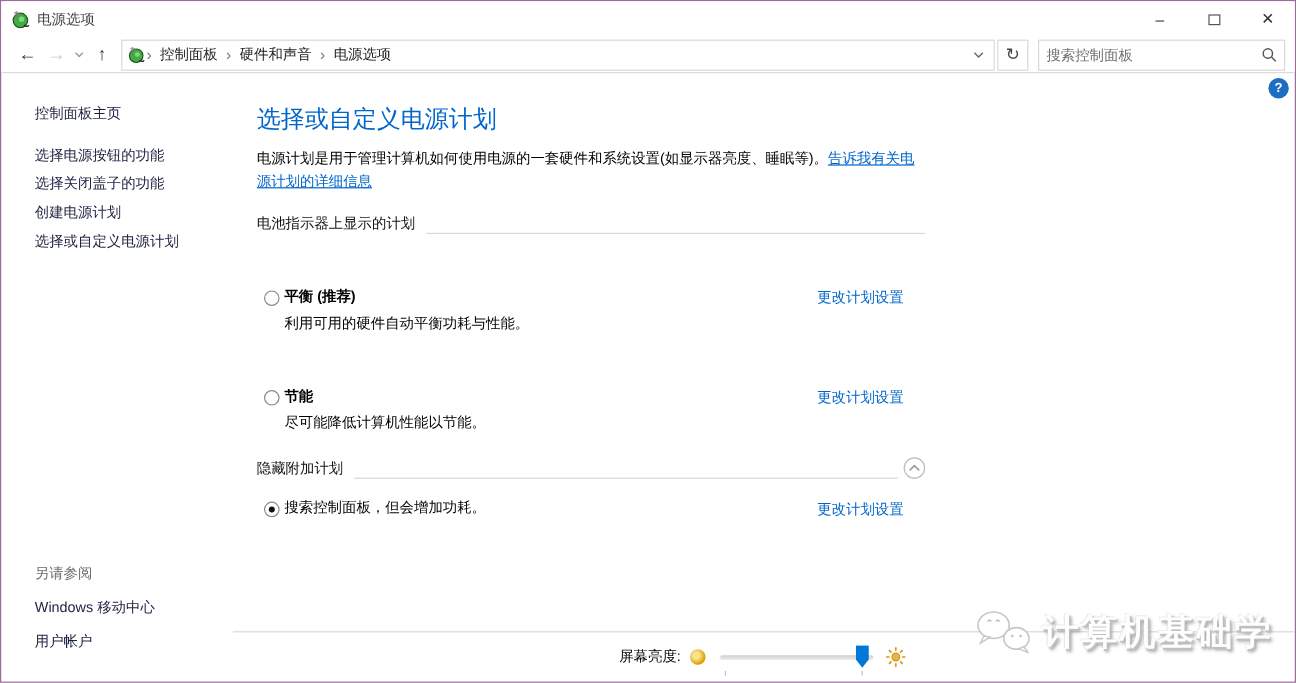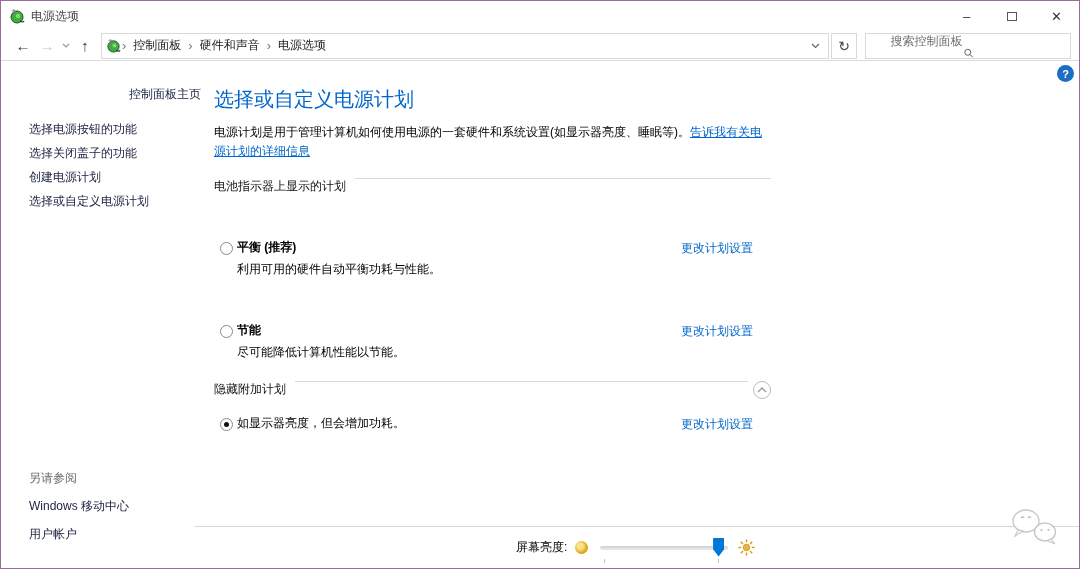--- a/index.html
+++ b/index.html
@@ -19,44 +19,44 @@
   
   .navbar { height:30px; display:flex; align-items:center; padding:0 8px 0 10px; border-bottom:1px solid #dcdcdc; background:#fff; }
   .nav-arrow { font-size:15px; color:#333; width:24px; text-align:center; }
   .nav-arrow.disabled { color:#c8c8c8; }
   .nav-chevron { color:#999; font-size:8px; width:14px; text-align:center; }
   .addressbar { flex:1; height:26px; border:1px solid #d9d9d9; display:flex; align-items:center; padding:0 2px 0 4px; margin:0 2px 0 4px; background:#fff; }
   .crumb { color:#222; padding:0 6px; white-space:nowrap; }
   .crumb-sep { color:#777; font-size:13px; padding:0 1px; }
   .addr-chevron { margin-left:auto; width:22px; text-align:center; color:#666; font-size:9px; }
   .refresh-btn { width:26px; height:26px; border:1px solid #d9d9d9; display:flex; align-items:center; justify-content:center; font-size:14px; color:#444; margin-right:8px; background:#fff; }
-  .searchbox { width:206px; height:26px; border:1px solid #d9d9d9; display:flex; align-items:center; padding:0 6px; background:#fff;flex-direction:column; }
+  .searchbox { width:206px; height:26px; border:1px solid #d9d9d9; display:flex; align-items:center; padding:0 6px; background:#fff; }
   .searchbox input { flex:1; border:none; outline:none; font-size:12px; font-family:inherit; color:#333; }
   .searchbox input::placeholder { color:#707070; }
   
   .content { position:absolute; top:61px; left:0; right:0; bottom:0; display:flex; }
   .sidebar { width:200px; position:relative; padding-top:24px; }
-  .sidebar .home-link { display:block; margin:0 0 14px 28px; color:#1b2040; cursor:pointer;text-align:right; }
+  .sidebar .home-link { display:block; margin:0 0 14px 28px; color:#1b2040; cursor:pointer; }
   .task-list { list-style:none; }
   .task-item { position:relative; height:24px; line-height:24px; padding-left:28px; color:#1b2040; cursor:pointer; white-space:nowrap; }
   .task-icon { position:absolute; left:7px; top:4px; width:15px; height:15px; }
   .clock-ic { width:15px; height:15px; border-radius:50%; background:#fff; border:2px solid #2b7cd3; position:relative; box-shadow:1px 1px 0 #9db9d8; }
   .clock-ic:before { content:""; position:absolute; left:5px; top:2px; width:1.5px; height:5px; background:#1d4e86; }
   .clock-ic:after  { content:""; position:absolute; left:5px; top:5px; width:4px; height:1.5px; background:#1d4e86; }
   .sleep-ic { width:14px; height:14px; border-radius:50%; background:radial-gradient(circle at 35% 30%, #8a97c9 0%, #39406e 45%, #141a3a 90%); }
   .see-also { position:absolute; left:28px; bottom:14px; }
   .see-also .sa-header { color:#6d6d6d; margin-bottom:11px; }
   .see-also .sa-item { color:#1b2040; margin-bottom:11px; cursor:pointer; white-space:nowrap; }
   
   .main { flex:1; position:relative; padding:24px 0 0 13px; }
   .main-inner { width:557px; }
   h1.page-heading { font-size:20px; font-weight:normal; color:#0066cc; margin-bottom:10px; }
   .intro { line-height:19px; margin-bottom:17px; }
   .intro a { color:#0066cc; text-decoration:underline; cursor:pointer; }
-  .section-row { display:flex; align-items:flex-start; margin:17px 0 17px 0;font-family:Liberation Serif, serif; }
+  .section-row { display:flex; align-items:flex-end; margin:17px 0 17px 0;font-family:Liberation Serif, serif; }
   .section-label { color:#111; white-space:nowrap; }
   .section-line { flex:1; height:1px; background:#d9d9d9; margin-left:9px; }
   .collapse-btn { width:18px; height:18px; border:1px solid #bdbdbd; border-radius:50%; margin-left:5px; display:flex; align-items:center; justify-content:center; cursor:pointer; background:#fff; }
   .plan-row { position:relative; padding-left:23px; min-height:38px; margin-bottom:17px; }
   .plan-row.last { margin-bottom:0; }
   .radio { position:absolute; left:6px; top:2px; width:13px; height:13px; border:1px solid #8a8a8a; border-radius:50%; background:#fff; cursor:pointer; }
   .radio.checked:after { content:""; position:absolute; left:3px; top:3px; width:5px; height:5px; border-radius:50%; background:#111; }
   .plan-name { font-weight:bold; line-height:15px;margin-top:45px; }
   .plan-desc { margin-top:7px; line-height:15px; color:#000; }
   .plan-link { position:absolute; left:467px; top:0; color:#0066cc; cursor:pointer; white-space:nowrap; }
@@ -184,21 +184,21 @@
         <span class="section-line"></span>
         <span class="collapse-btn">
           <svg width="10" height="6" viewBox="0 0 10 6">
               <polyline points="1,5 5,1 9,5" fill="none" stroke="#9a9a9a" stroke-width="1.3"></polyline>
             </svg>
         </span>
       </div>
 
       <div class="plan-row last">
         <span class="radio checked"></span>
-        <div class="plan-desc">如显示器亮度，但会增加功耗。</div>
+        <div class="plan-desc">搜索控制面板，但会增加功耗。</div>
         <a class="plan-link">更改计划设置</a>
       </div>
     </div>
   </div>
 </div>
 
 <div class="help-btn">?</div>
 
 <div class="bottombar">
   <span class="bright-label">屏幕亮度:</span>
@@ -228,13 +228,14 @@
   <svg width="52" height="42" viewBox="0 0 52 42" opacity="0.95">
     <ellipse cx="17" cy="15" rx="13" ry="11" fill="#fff" stroke="#c6c6c6" stroke-width="1.4"></ellipse>
     <path d="M9 24 L6 30 L14 25 Z" fill="#fff" stroke="#c6c6c6" stroke-width="1.2"></path>
     <path d="M12 12 q1.5 -2.5 3 0" fill="none" stroke="#bdbdbd" stroke-width="1.3"></path>
     <path d="M19 12 q1.5 -2.5 3 0" fill="none" stroke="#bdbdbd" stroke-width="1.3"></path>
     <ellipse cx="36" cy="26" rx="10.5" ry="9" fill="#fff" stroke="#c6c6c6" stroke-width="1.4"></ellipse>
     <path d="M42 33 L46 38 L38 34.5 Z" fill="#fff" stroke="#c6c6c6" stroke-width="1.2"></path>
     <circle cx="32.5" cy="24" r="1.1" fill="#bdbdbd"></circle>
     <circle cx="39.5" cy="24" r="1.1" fill="#bdbdbd"></circle>
   </svg>
+  <span class="wm-text">计算机基础学</span>
 </div>
 
 </body></html>

